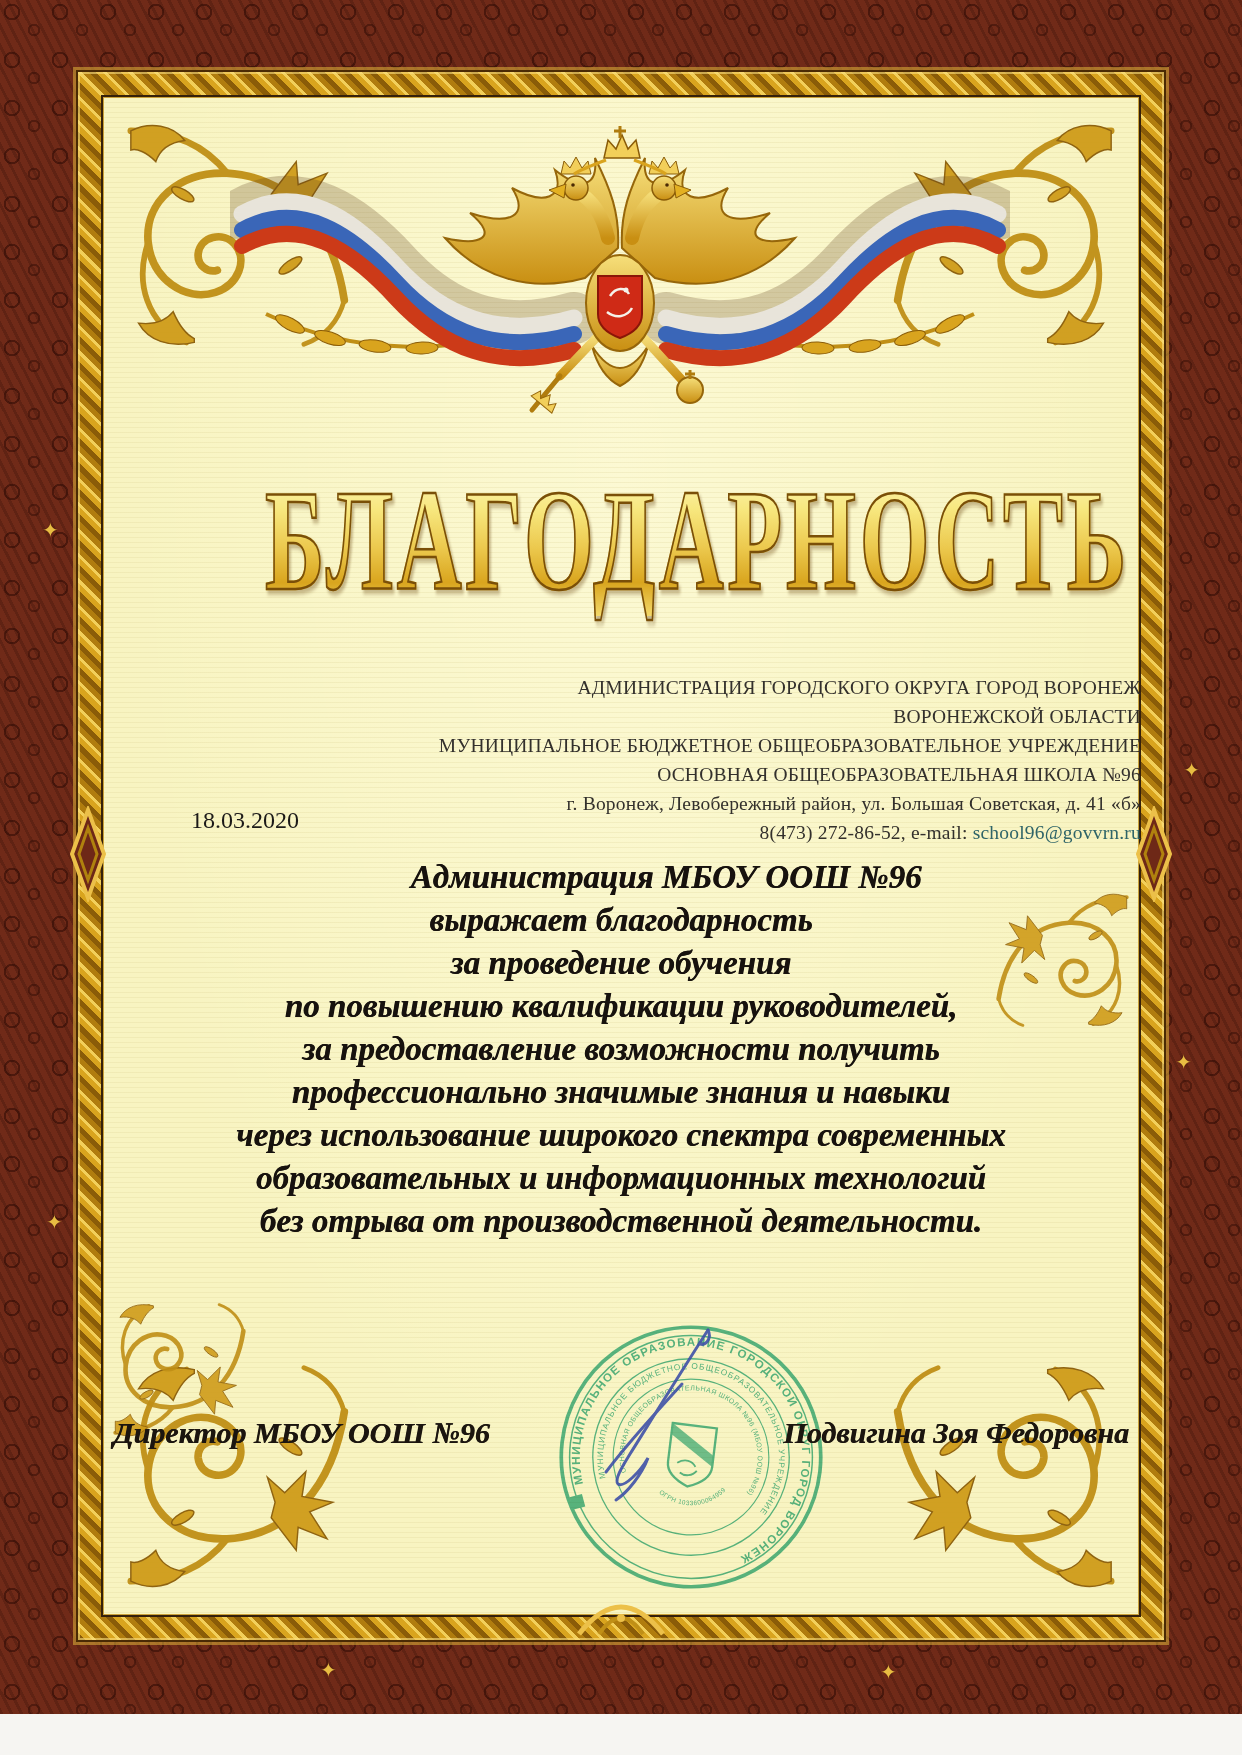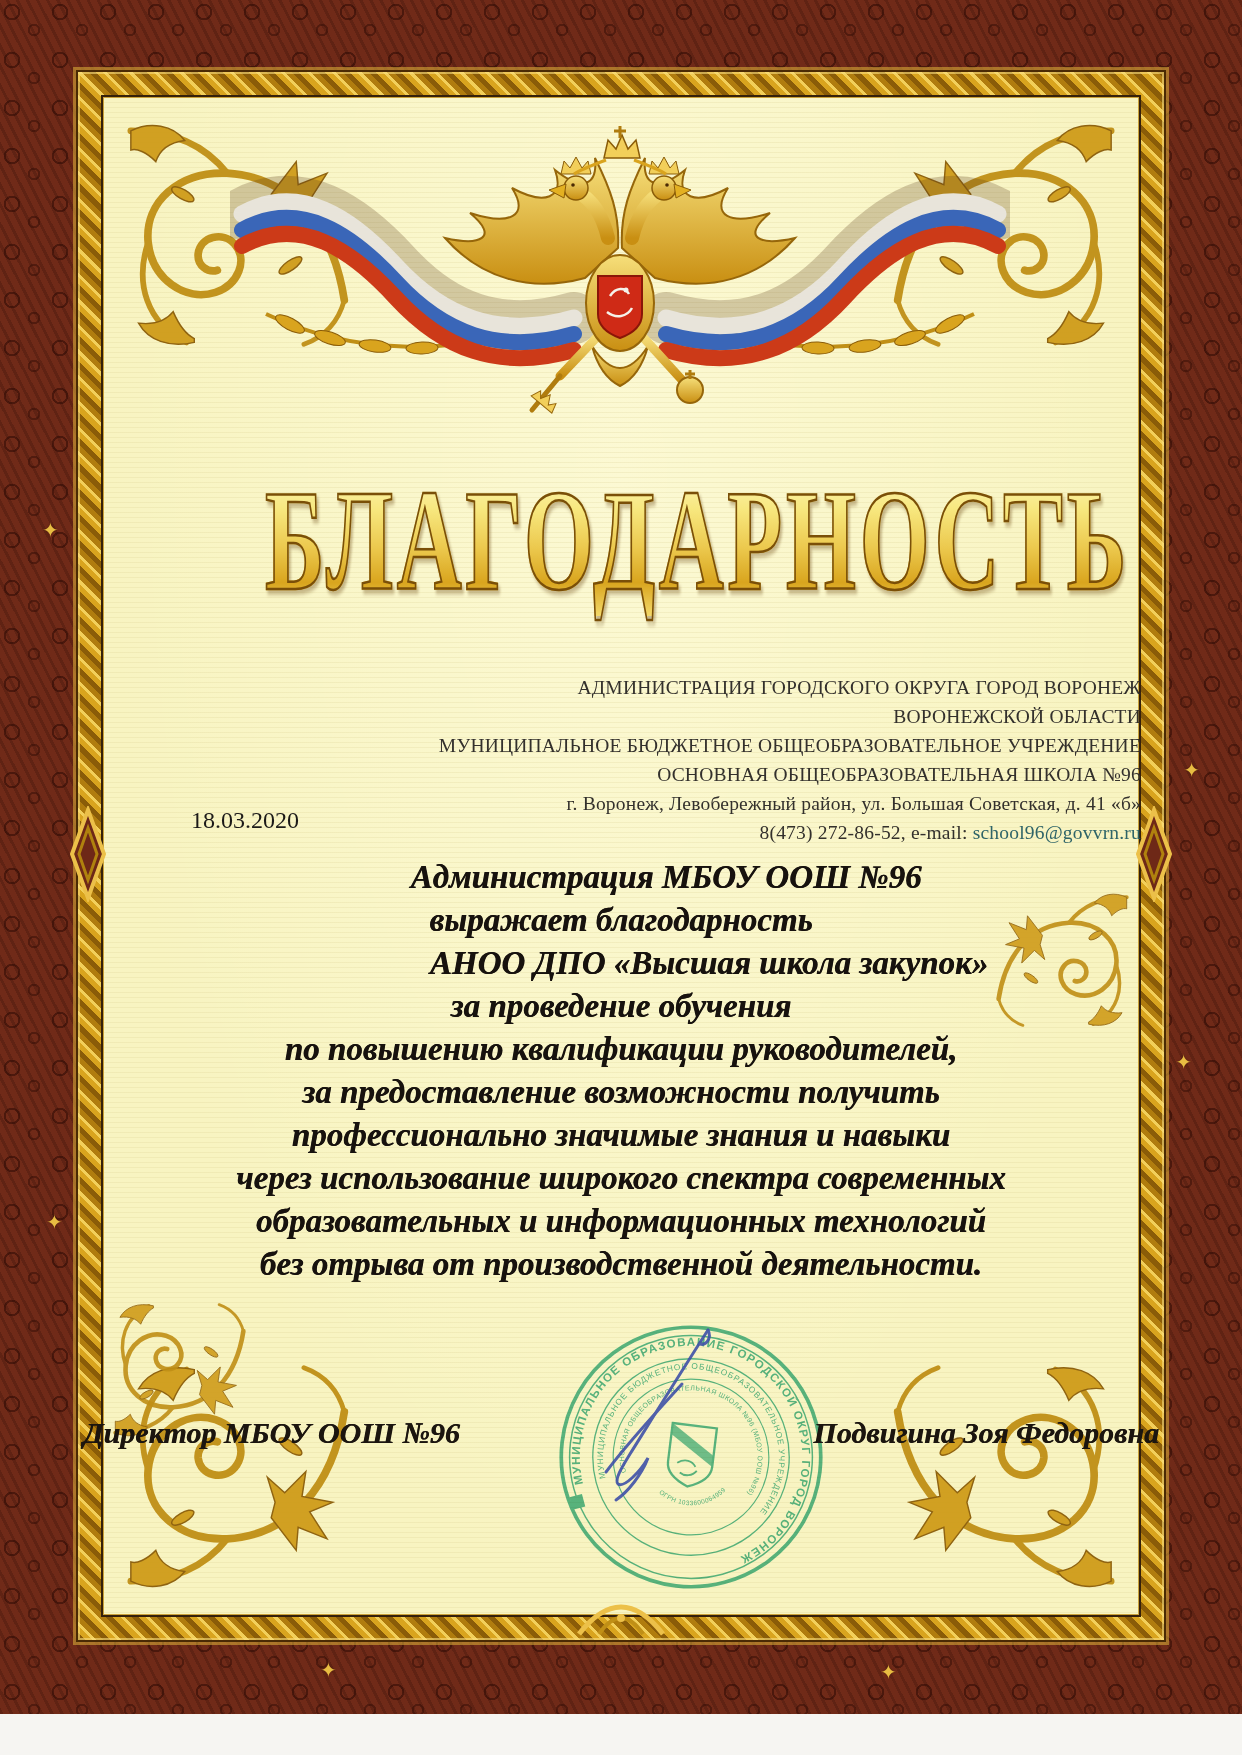--- a/index.html
+++ b/index.html
@@ -52,21 +52,21 @@
   .org{position:absolute;left:85px;right:101px;top:637px;text-align:right;
     font:400 19.5px/29px "Liberation Serif",serif;color:#33302c;letter-spacing:.2px;margin-top:36px;}
   .org .email{color:#2e6468;cursor:pointer;}
   .date{position:absolute;left:191px;top:808px;font:400 24px/1 "Liberation Serif",serif;color:#1c1a18;text-align:center;}
   .body{position:absolute;left:101px;right:101px;top:856px;text-align:center;
     font:700 33px/43px "Liberation Serif",serif;font-style:italic;color:#17120e;
     text-shadow:.4px 0 0 currentColor;}
   .body .l0{transform:translateX(45px);}
   .body .l2{transform:translateX(88px);}
   .sigrow{position:absolute;left:0;top:1412px;width:1242px;display:flex;justify-content:space-between;
-    padding:0 83px;box-sizing:border-box;font:700 30px/1.4 "Liberation Serif",serif;font-style:italic;
+    padding:0 113px;box-sizing:border-box;font:700 30px/1.4 "Liberation Serif",serif;font-style:italic;
     color:#1b150f;text-shadow:.4px 0 0 currentColor;z-index:4;}
   .stamp{position:absolute;left:552px;top:1318px;width:278px;height:278px;opacity:.82;
     mix-blend-mode:multiply;z-index:2;}
   .signa{position:absolute;left:578px;top:1322px;width:160px;height:190px;z-index:3;}
 </style>
 </head>
 <body>
 
 <div class="page">
 
@@ -212,21 +212,20 @@
       <div>ОСНОВНАЯ  ОБЩЕОБРАЗОВАТЕЛЬНАЯ ШКОЛА №96</div>
       <div>г. Воронеж, Левобережный район, ул. Большая Советская, д. 41 «б»</div>
       <div><span>8(473) 272-86-52, e-mail: </span><span class="email">school96@govvrn.ru</span></div>
     </div>
 
     <div class="date">18.03.2020</div>
 
     <div class="body">
       <div class="l0">Администрация МБОУ ООШ №96</div>
       <div class="l1">выражает благодарность</div>
-      <div class="l2">АНОО ДПО «Высшая школа закупок»</div>
       <div class="l3">за проведение обучения</div>
       <div class="l4">по повышению квалификации руководителей,</div>
       <div class="l5">за предоставление возможности получить</div>
       <div class="l6">профессионально значимые знания и навыки</div>
       <div class="l7">через использование широкого  спектра современных</div>
       <div class="l8">образовательных и информационных технологий</div>
       <div class="l9">без отрыва от производственной деятельности.</div>
     </div>
 
     <div class="sigrow">

